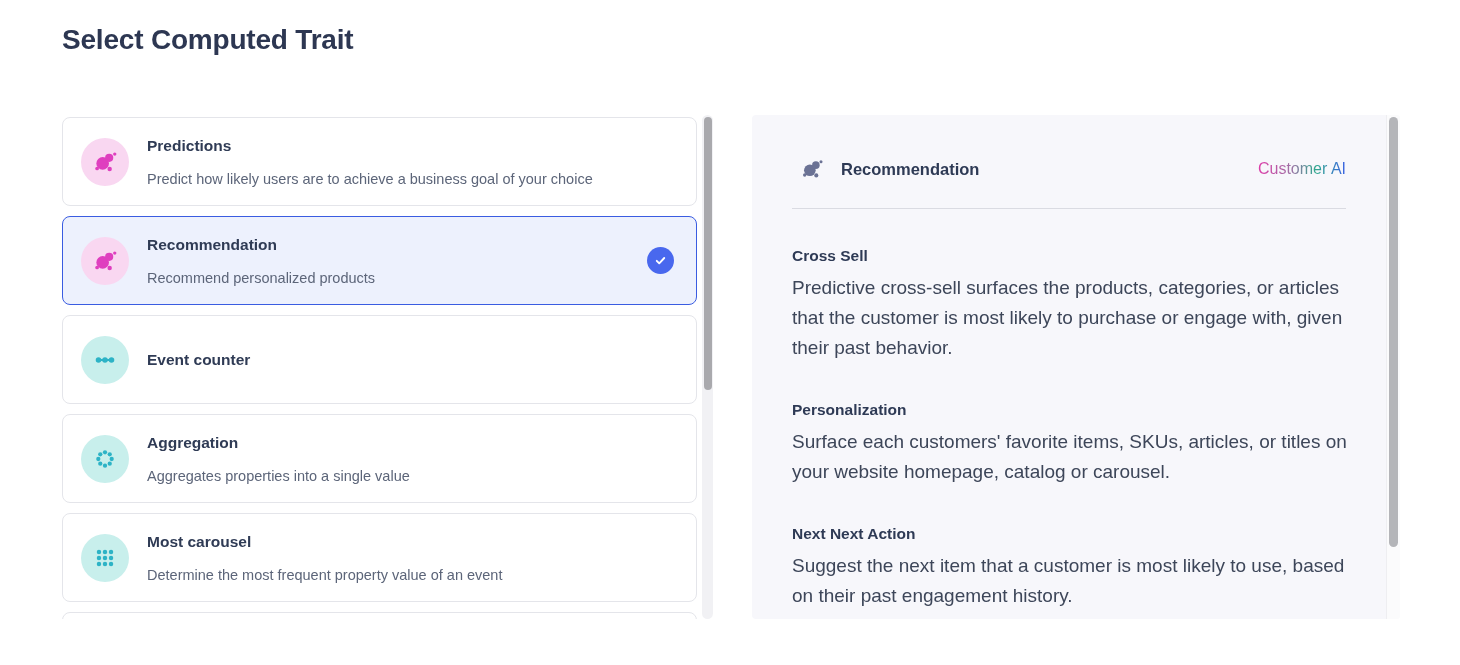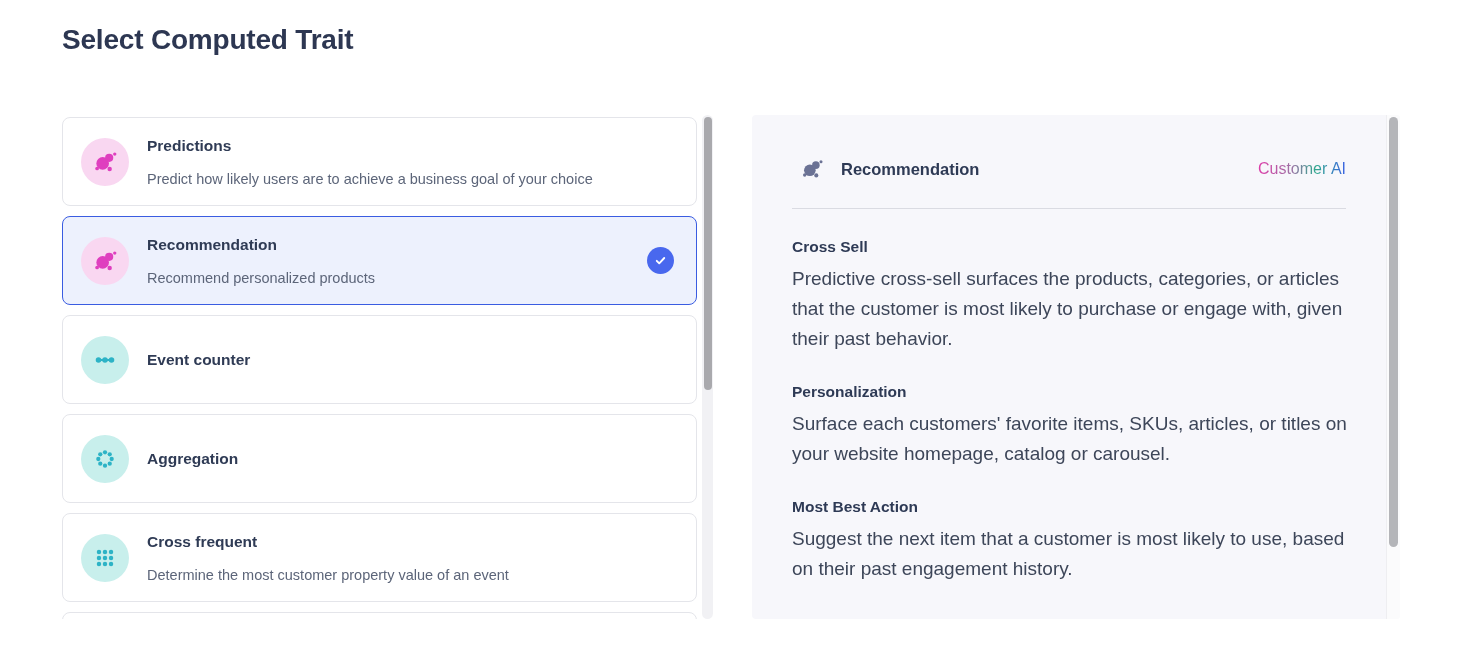--- a/index.html
+++ b/index.html
@@ -62,21 +62,21 @@
   .panel-header .title {
     margin-left: 17px; font-size: 16.5px; font-weight: 700; color: #2e3a55;
   }
   .customer-ai {
     margin-left: auto; font-size: 16px; font-weight: 400;
     background: linear-gradient(90deg, #dd3ba8 0%, #9e72a5 38%, #2ea88d 66%, #3d63e4 100%);
     -webkit-background-clip: text; background-clip: text;
     color: transparent;
   }
   .divider { height: 1px; background: #dadbe2; margin-top: 27px; width: 554px; }
-  .section { margin-top: 29px; width: 560px; }
+  .section { margin-top: 38px; width: 560px; }
   .section h3 { font-size: 15.5px; font-weight: 700; color: #2e3a55; margin-bottom: 8px; }
   .section p { font-size: 19px; color: #3d4659; line-height: 30px; }
 
   .panel-scrollbar {
     position: absolute; right: 0; top: 0; width: 14px; height: 504px;
     background: #fbfbfc; border-left: 1px solid #eeeef1;
   }
   .panel-scrollbar .thumb {
     position: absolute; left: 2px; top: 2px; width: 9px; height: 430px;
     background: #b4b5b9; border-radius: 5px;
@@ -172,32 +172,33 @@
     </div>
 
     <div class="card">
       <span class="icon-circle icon-mint">
         <svg width="26" height="26" viewBox="0 0 28 28" fill="#2db3c6">
             <use href="#dot-ring"></use>
           </svg>
       </span>
       <span class="card-text">
         <span class="card-title">Aggregation</span>
+        <span class="card-desc">Aggregates properties into a single value</span>
       </span>
     </div>
 
     <div class="card">
       <span class="icon-circle icon-mint">
         <svg width="26" height="26" viewBox="0 0 28 28" fill="#2db3c6">
             <use href="#dot-grid"></use>
           </svg>
       </span>
       <span class="card-text">
-        <span class="card-title">Cross frequent</span>
-        <span class="card-desc">Determine the most customer property value of an event</span>
+        <span class="card-title">Most carousel</span>
+        <span class="card-desc">Determine the most frequent property value of an event</span>
       </span>
     </div>
 
     <div class="card partial"></div>
   </div>
 
   <div class="list-scrollbar">
     <div class="thumb"></div>
   </div>
 </div>
@@ -219,21 +220,21 @@
       <h3>Cross Sell</h3>
       <p>Predictive cross-sell surfaces the products, categories, or articles that the customer is most likely to purchase or engage with, given their past behavior.</p>
     </div>
 
     <div class="section">
       <h3>Personalization</h3>
       <p>Surface each customers' favorite items, SKUs, articles, or titles on your website homepage, catalog or carousel.</p>
     </div>
 
     <div class="section">
-      <h3>Most Best Action</h3>
+      <h3>Next Next Action</h3>
       <p>Suggest the next item that a customer is most likely to use, based on their past engagement history.</p>
     </div>
   </div>
 
   <div class="panel-scrollbar">
     <div class="thumb"></div>
   </div>
 </div>
 
 </body></html>

